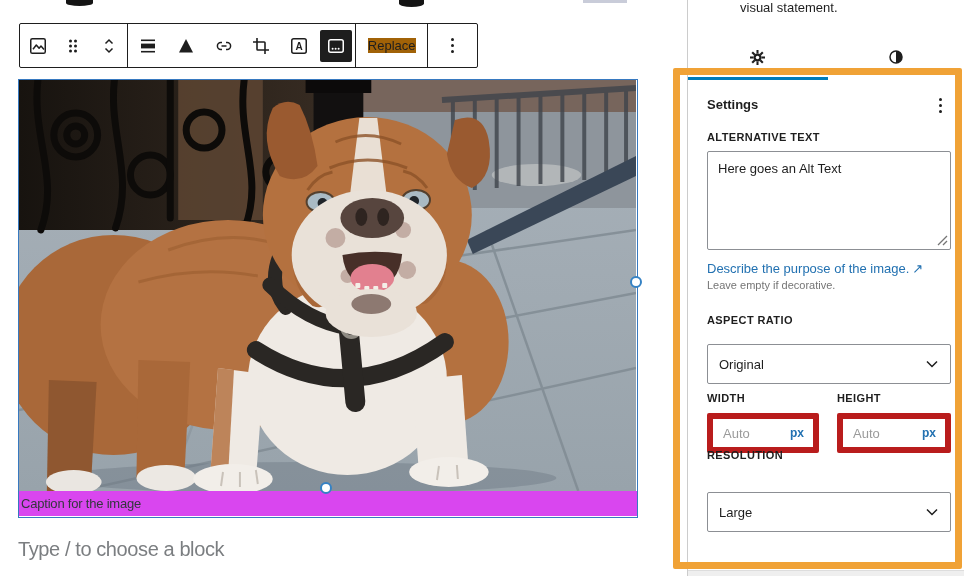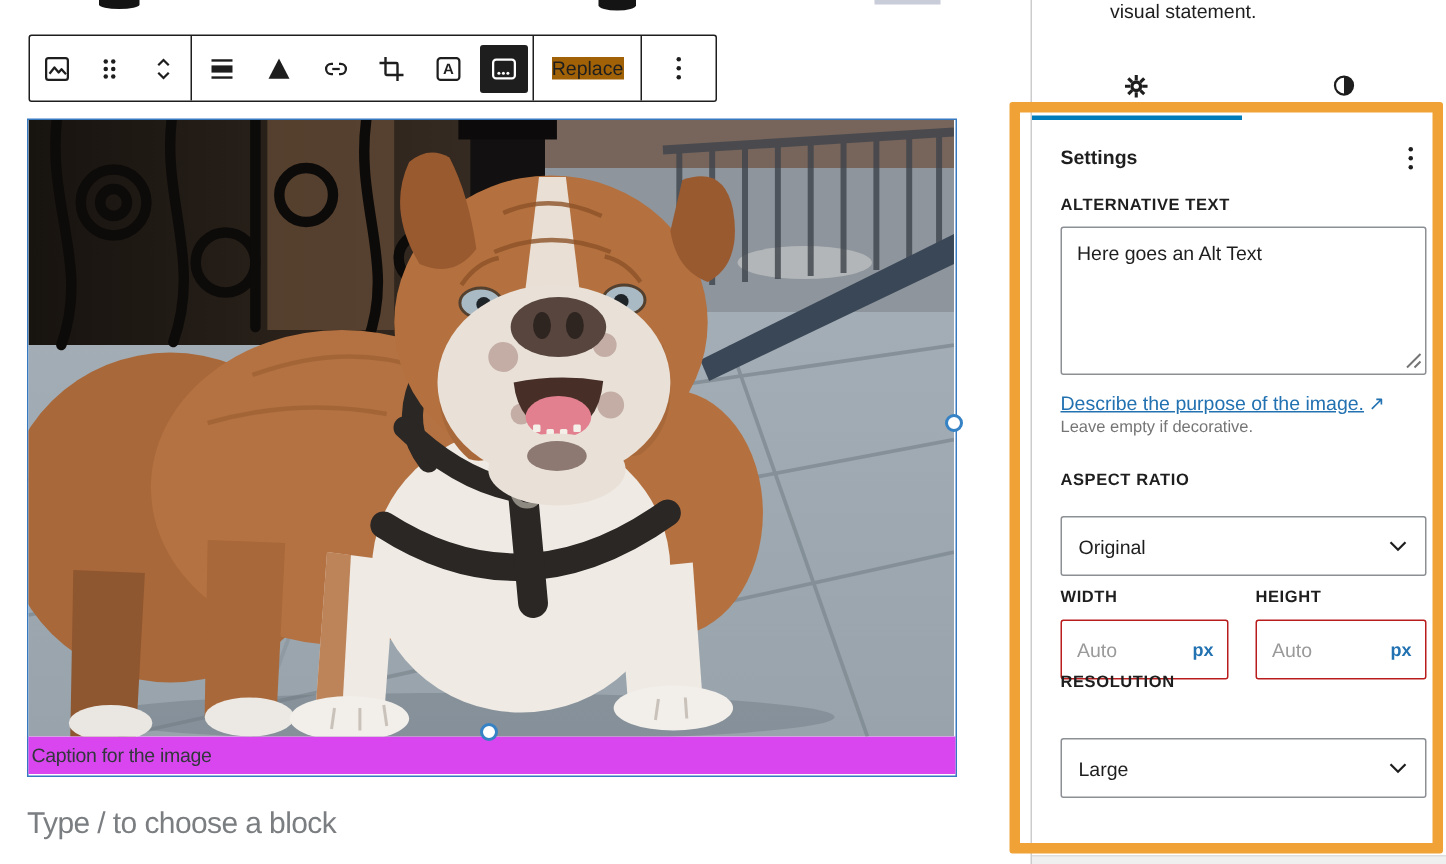--- a/index.html
+++ b/index.html
@@ -48,27 +48,27 @@
   .panel-title { left:707px; top:97px; font-size:13px; font-weight:700; }
   .panel-kebab { left:928px; top:93px; width:24px; height:24px; display:flex; flex-direction:column;
     gap:3px; align-items:center; justify-content:center; background:none; border:none; cursor:pointer; }
   .panel-kebab i { width:3px; height:3px; border-radius:50%; background:#1e1e1e; display:block; }
   .fld-label { font-size:11px; font-weight:700; letter-spacing:0.4px; color:#1e1e1e; text-transform:uppercase; }
   .alt-textarea { left:707px; top:151px; width:244px; height:99px; border:1px solid #8c8f94;
     border-radius:2px; padding:9px 10px; font-size:13px; font-family:"Liberation Sans",sans-serif;
     color:#1e1e1e; resize:none; outline:none; background:#fff; }
   .resize-grip { left:936px; top:234px; width:12px; height:12px; pointer-events:none; }
   .alt-link-row { left:707px; top:261px; font-size:13px; }
-  .alt-link { color:#2271b1; text-decoration:underline; cursor:pointer; }
+  .alt-link { color:#2271b1; cursor:pointer; }
   .link-arrow { color:#2271b1; text-decoration:none; margin-left:3px; }
   .help-text { font-size:11px; color:#757575; }
   .selectbox { width:244px; height:40px; border:1px solid #8c8f94; border-radius:2px; background:#fff;
     display:flex; align-items:center; justify-content:space-between; padding:0 12px 0 11px;
     font-size:13px; cursor:pointer; }
-  .unit-input { width:112px; height:40px; border:1px solid #b91c1c; border-radius:2px; background:#fff;
+  .unit-input { width:112px; height:40px; border:6px solid #b91c1c; border-radius:2px; background:#fff;
     display:flex; align-items:center; justify-content:space-between; padding:0 9px 0 1px; }
   .unit-input input { width:62px; border:none; outline:none; font-size:13px;
     font-family:"Liberation Sans",sans-serif; padding-left:9px; color:#1e1e1e; background:transparent; }
   .unit-input input::placeholder { color:#9a9a9a; }
   .px-unit { font-size:12px; font-weight:600; color:#2271b1; }
   .bottom-strip { left:688px; top:570px; width:276px; height:6px; background:#efefef; border-top:1px solid #ddd; }
 </style>
 </head>
 <body>
 

